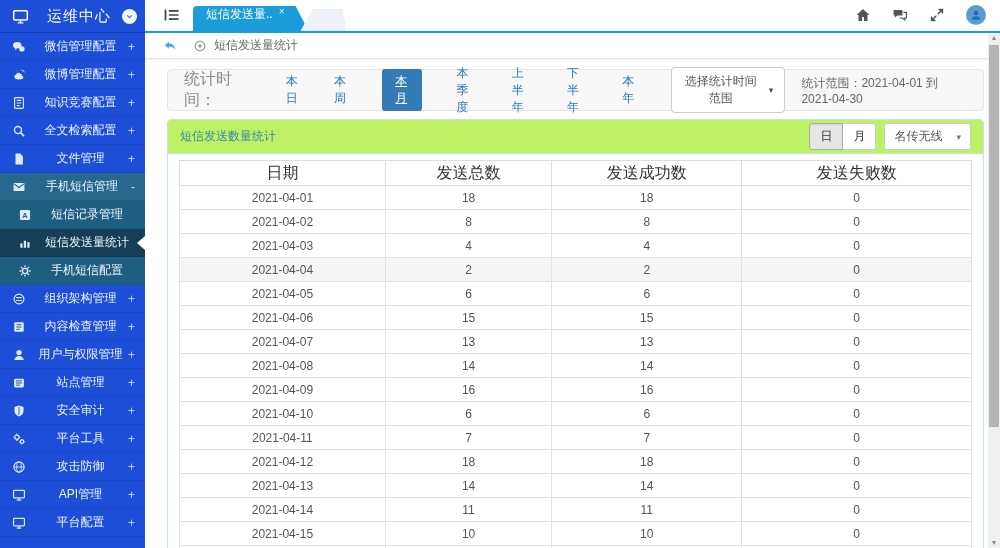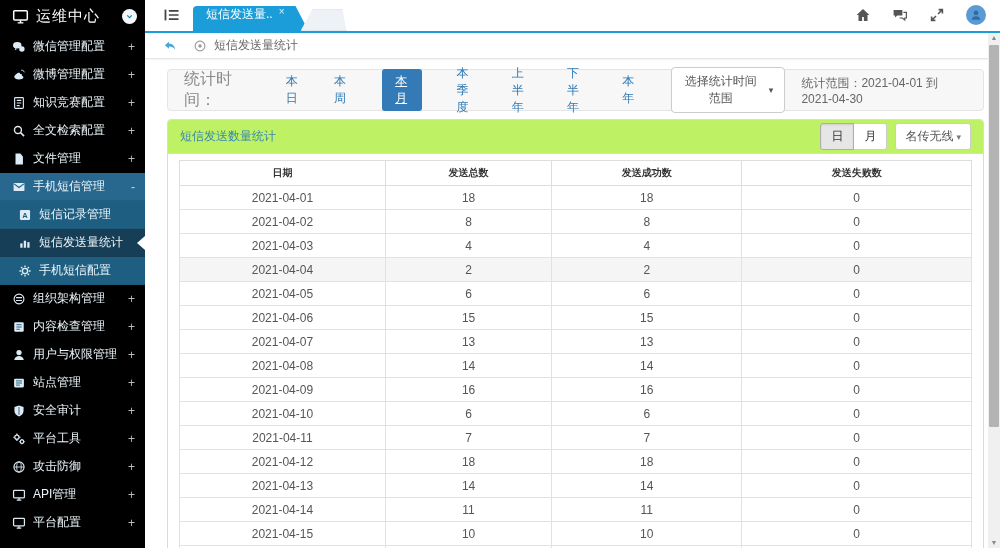--- a/index.html
+++ b/index.html
@@ -1,21 +1,21 @@
 <!DOCTYPE html>
 <html><head>
 <meta charset="utf-8">
 <style>
   * { margin:0; padding:0; box-sizing:border-box; }
   html,body { width:1000px; height:548px; overflow:hidden;
     font-family:"Liberation Sans","DejaVu Sans",sans-serif; background:#fff; }
   .app { display:flex; width:1000px; height:548px; }
 
   
-  .sidebar { width:145px; height:548px; background:#000000; flex:0 0 145px; color:#ecf5fa; }
+  .sidebar { width:145px; height:548px; background:#1d4ed8; flex:0 0 145px; color:#ecf5fa;text-align:center; }
   .sidebar-header { height:33px; display:flex; align-items:center; padding:0 8px 0 12px;
     border-bottom:1px solid rgba(0,0,0,.18); }
   .sidebar-header .app-icon { width:17px; height:17px; margin-right:7px; color:#fff; }
   .sidebar-header .app-title { font-size:15px; color:#fff; letter-spacing:1px; flex:1; }
   .collapse-circle { width:15px; height:15px; border-radius:50%; background:#f2f7fb;
     display:flex; align-items:center; justify-content:center; cursor:pointer; }
   .collapse-circle svg { width:9px; height:9px; color:#2f7ead; }
   .menu-item { height:28px; display:flex; align-items:center; padding:0 10px 0 12px;
     font-size:12px; cursor:pointer; border-bottom:1px solid rgba(0,0,0,.08); position:relative; }
   .menu-item .mi-icon { width:14px; height:14px; margin-right:7px; color:#dcebf5; flex:0 0 14px; }
@@ -74,27 +74,27 @@
   .panel-header { background:#bef264; height:34px; display:flex; align-items:center;
     padding:0 12px; border-bottom:1px solid #bfe3f1; }
   .panel-title { font-size:12px; color:#3a87ad; flex:1; }
   .view-toggle { display:flex; margin-right:8px; }
   .view-btn { font-size:12px; color:#333; background:#fff; border:1px solid #ccc;
     padding:4px 10px; cursor:pointer; font-family:inherit; }
   .view-btn:first-child { border-radius:3px 0 0 3px; }
   .view-btn:last-child { border-radius:0 3px 3px 0; border-left:none; }
   .view-btn.active { background:#e6e6e6; border-color:#adadad; box-shadow:inset 0 1px 2px rgba(0,0,0,.1); }
   .carrier-select { background:#fff; border:1px solid #ccc; border-radius:3px; font-size:12px;
-    color:#555; padding:4px 9px; display:flex; align-items:center; gap:3px; cursor:pointer; }
+    color:#555; padding:4px 9px; display:flex; align-items:center; gap:14px; cursor:pointer; }
   .carrier-select .caret { font-size:9px; color:#777; }
   .panel-body { background:#fff; padding:6px 11px 0 11px; }
 
   table.stats { width:100%; border-collapse:collapse; }
-  .stats th { border:1px solid #ddd; height:25px; font-size:10px; color:#333;
-    font-weight:bold; text-align:center; background:#fff; }
+  .stats th { border:1px solid #ddd; height:25px; font-size:16px; color:#333;
+    font-weight:normal; text-align:center; background:#fff; }
   .stats td { border:1px solid #e2e2e2; height:24px; font-size:12px; color:#555; text-align:center; }
   .stats tr.hl td { background:#f5f5f5; }
 
   
   .scrollbar { position:absolute; right:0; top:33px; bottom:0; width:12px; background:#f0f0f0;
     display:flex; flex-direction:column; align-items:center; }
   .sb-arrow { font-size:7px; color:#888; line-height:10px; height:10px; cursor:pointer; }
   .sb-thumb { width:10px; background:#b4b4b4; border-radius:1px; margin-top:2px; height:382px; cursor:pointer; }
   .sb-spacer { flex:1; }
 </style>

